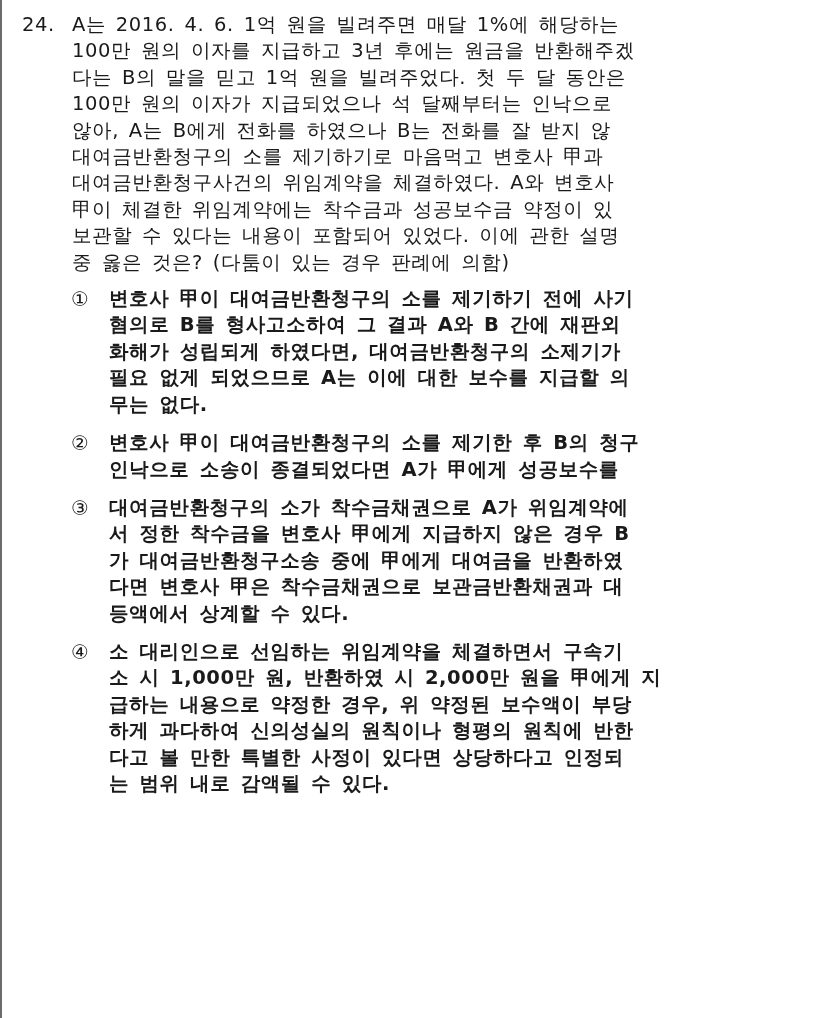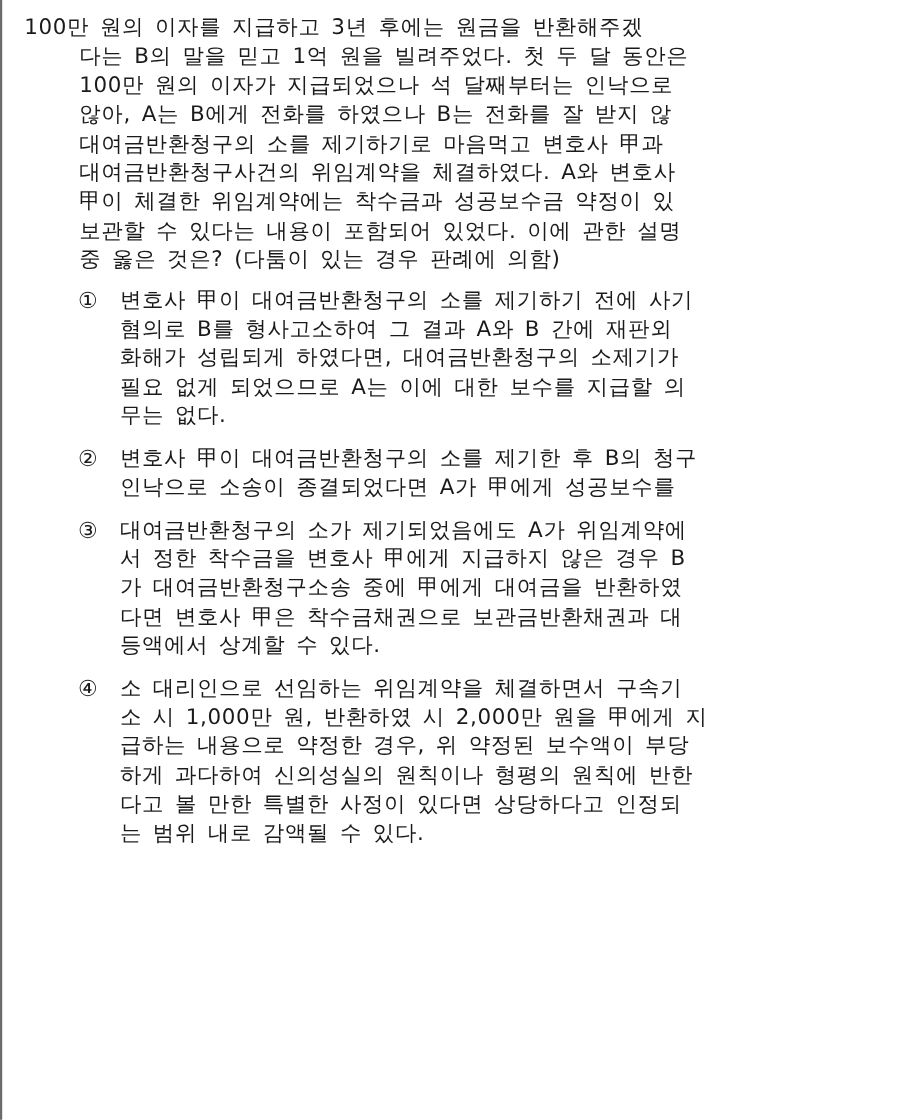--- a/index.html
+++ b/index.html
@@ -16,29 +16,30 @@
   }
   .q-line { display: block; white-space: nowrap; }
   .q-num { display: inline-block; width: 50px; }
   .q-body { padding-left: 50px; }
   .q-body .q-line:first-child { margin-left: -50px; }
   .choices { margin-top: 10px; padding-left: 49px; }
   .choice { position: relative; padding-left: 38px; margin-bottom: 12px; }
   .choice-mark {
     position: absolute; left: 0; top: 0; font-size: 20px; line-height: 26.4px;
   }
-  .choice .q-line { white-space: nowrap; }
+  .choice .q-line { white-space: nowrap; font-weight: bold; }
 </style>
 </head>
 <body>
 
 <div class="left-rule"></div>
 
 <div class="question">
   <div class="q-body">
+    <span class="q-line"><span class="q-num">24.</span><span>A는 2016. 4. 6. 1억 원을 빌려주면 매달 1%에 해당하는</span></span>
     <span class="q-line">100만 원의 이자를 지급하고 3년 후에는 원금을 반환해주겠</span>
     <span class="q-line">다는 B의 말을 믿고 1억 원을 빌려주었다. 첫 두 달 동안은</span>
     <span class="q-line">100만 원의 이자가 지급되었으나 석 달째부터는 인낙으로</span>
     <span class="q-line">않아, A는 B에게 전화를 하였으나 B는 전화를 잘 받지 않</span>
     <span class="q-line">대여금반환청구의 소를 제기하기로 마음먹고 변호사 甲과</span>
     <span class="q-line">대여금반환청구사건의 위임계약을 체결하였다. A와 변호사</span>
     <span class="q-line">甲이 체결한 위임계약에는 착수금과 성공보수금 약정이 있</span>
     <span class="q-line">보관할 수 있다는 내용이 포함되어 있었다. 이에 관한 설명</span>
     <span class="q-line">중 옳은 것은? (다툼이 있는 경우 판례에 의함)</span>
   </div>
@@ -52,21 +53,21 @@
       <span class="q-line">필요 없게 되었으므로 A는 이에 대한 보수를 지급할 의</span>
       <span class="q-line">무는 없다.</span>
     </div>
     <div class="choice">
       <span class="choice-mark">②</span>
       <span class="q-line">변호사 甲이 대여금반환청구의 소를 제기한 후 B의 청구</span>
       <span class="q-line">인낙으로 소송이 종결되었다면 A가 甲에게 성공보수를</span>
     </div>
     <div class="choice">
       <span class="choice-mark">③</span>
-      <span class="q-line">대여금반환청구의 소가 제기되었음에도 A가 위임계약에</span>
+      <span class="q-line">대여금반환청구의 소가 착수금채권으로 A가 위임계약에</span>
       <span class="q-line">서 정한 착수금을 변호사 甲에게 지급하지 않은 경우 B</span>
       <span class="q-line">가 대여금반환청구소송 중에 甲에게 대여금을 반환하였</span>
       <span class="q-line">다면 변호사 甲은 착수금채권으로 보관금반환채권과 대</span>
       <span class="q-line">등액에서 상계할 수 있다.</span>
     </div>
     <div class="choice">
       <span class="choice-mark">④</span>
       <span class="q-line">소 대리인으로 선임하는 위임계약을 체결하면서 구속기</span>
       <span class="q-line">소 시 1,000만 원, 반환하였 시 2,000만 원을 甲에게 지</span>
       <span class="q-line">급하는 내용으로 약정한 경우, 위 약정된 보수액이 부당</span>

